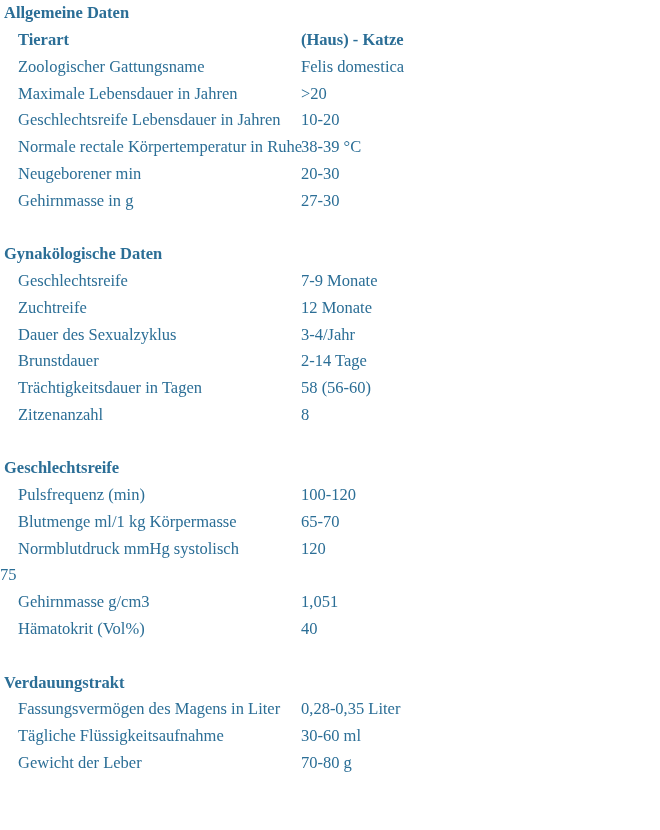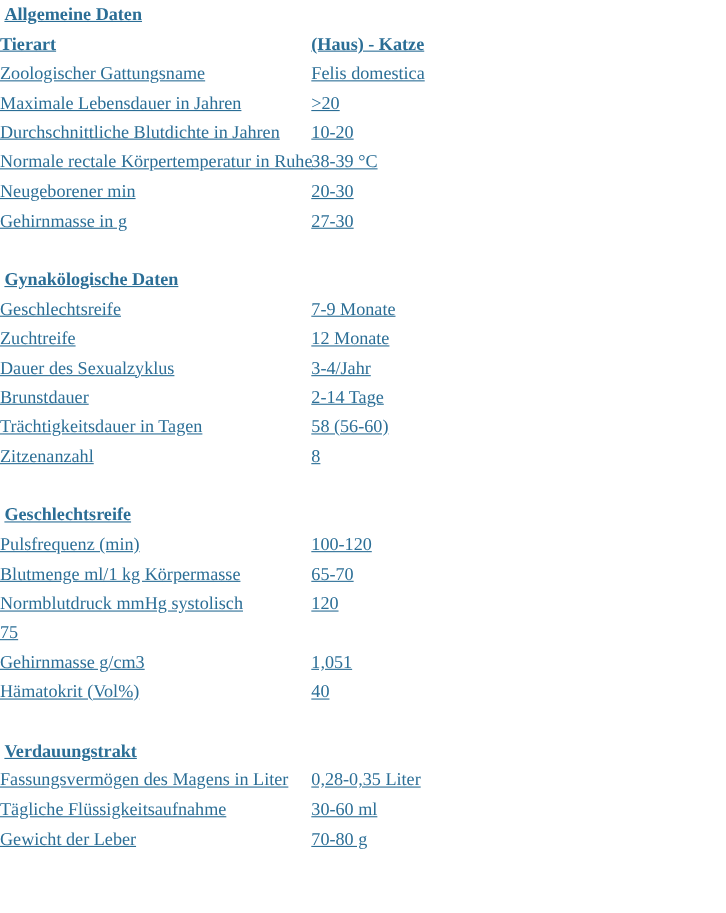--- a/index.html
+++ b/index.html
@@ -11,39 +11,38 @@
     width: 660px;
     height: 830px;
     overflow: hidden;
     font-family: "Liberation Serif", "DejaVu Serif", serif;
     font-size: 16.5px;
     color: #2b6e96;
   }
   .sheet {
     width: 660px;
     height: 822px;
-    text-decoration: underline;
   }
   .line {
     height: 26.77px;
     display: flex;
     align-items: center;
   }
   .section-title {
     font-weight: bold;
     padding-left: 4px;
     white-space: nowrap;
   }
   .spacer {
     height: 26.77px;
   }
   .row .label {
     flex: 0 0 283px;
     width: 283px;
-    padding-left: 0;
+    padding-left: 18px;
     white-space: nowrap;
     overflow: visible;
   }
   .row .value {
     white-space: nowrap;
   }
   .row.bold .label,
   .row.bold .value {
     font-weight: bold;
   }
@@ -60,21 +59,21 @@
       </div>
       <div class="line row">
         <div class="label">Zoologischer Gattungsname</div>
         <div class="value">Felis domestica</div>
       </div>
       <div class="line row">
         <div class="label">Maximale Lebensdauer in Jahren</div>
         <div class="value">&gt;20</div>
       </div>
       <div class="line row">
-        <div class="label">Durchschnittliche Blutdichte in Jahren</div>
+        <div class="label">Geschlechtsreife Lebensdauer in Jahren</div>
         <div class="value">10-20</div>
       </div>
       <div class="line row">
         <div class="label">Normale rectale Körpertemperatur in Ruhe</div>
         <div class="value">38-39 °C</div>
       </div>
       <div class="line row">
         <div class="label">Neugeborener min</div>
         <div class="value">20-30</div>
       </div>

